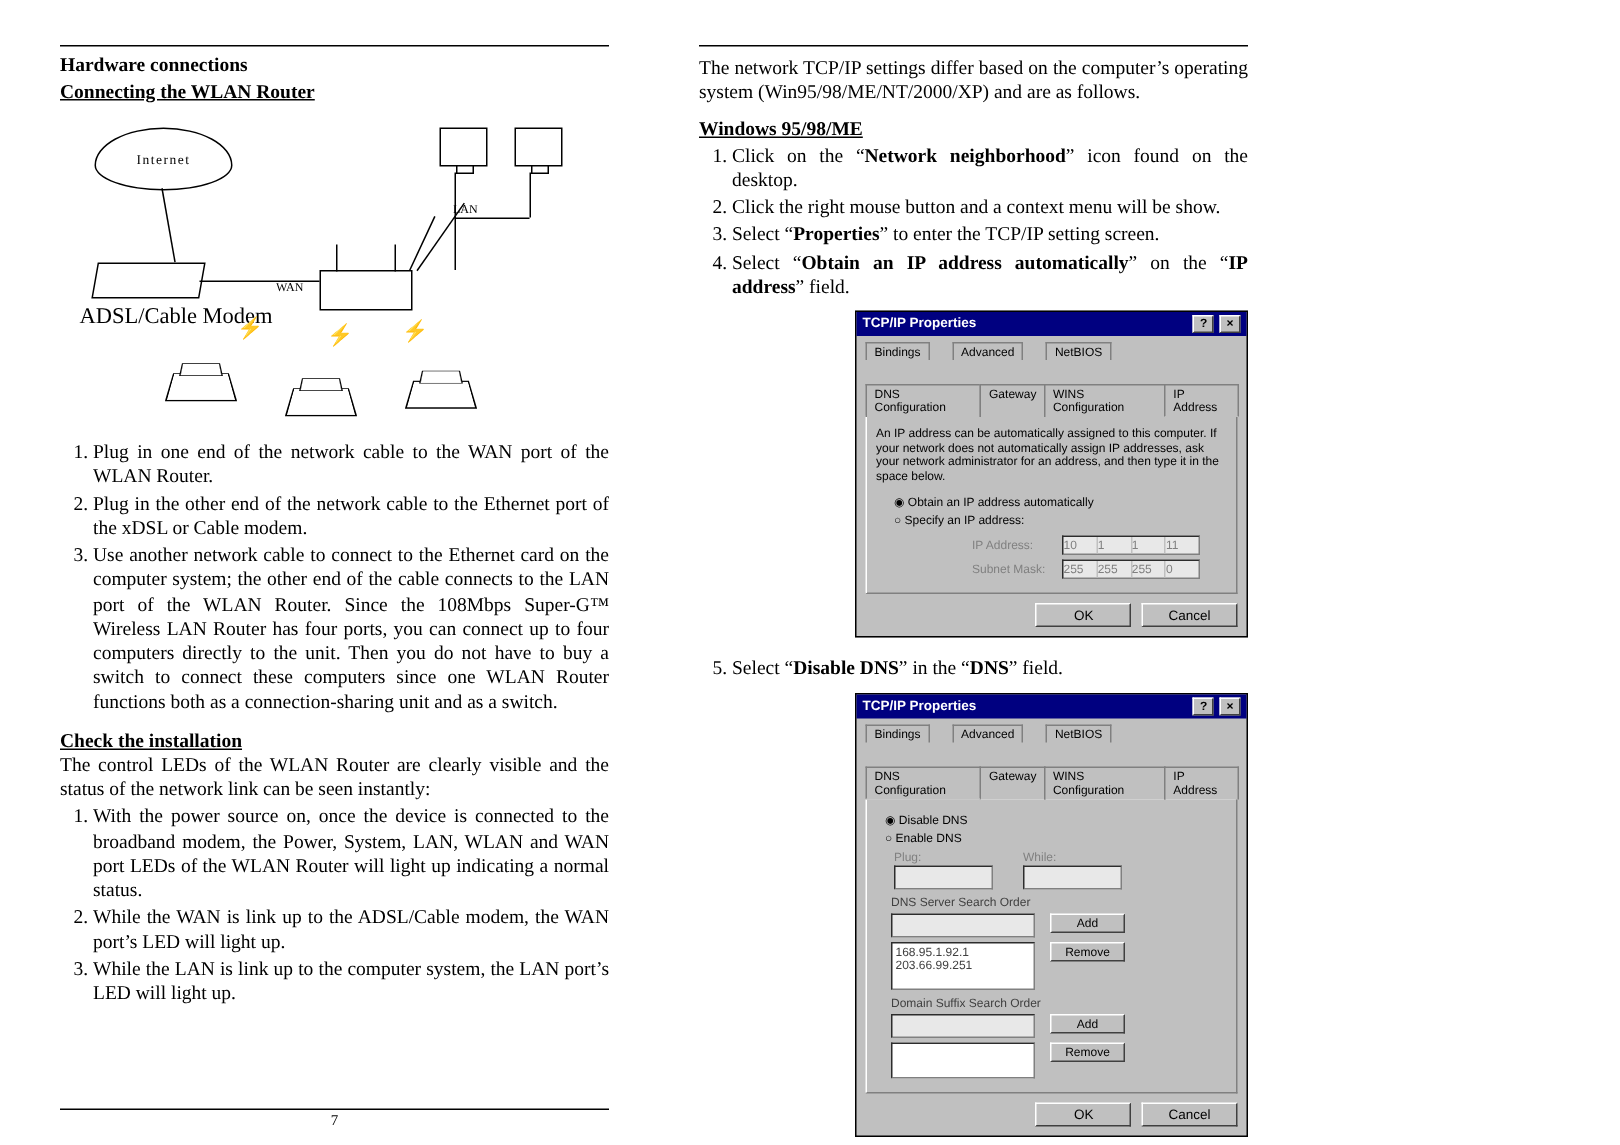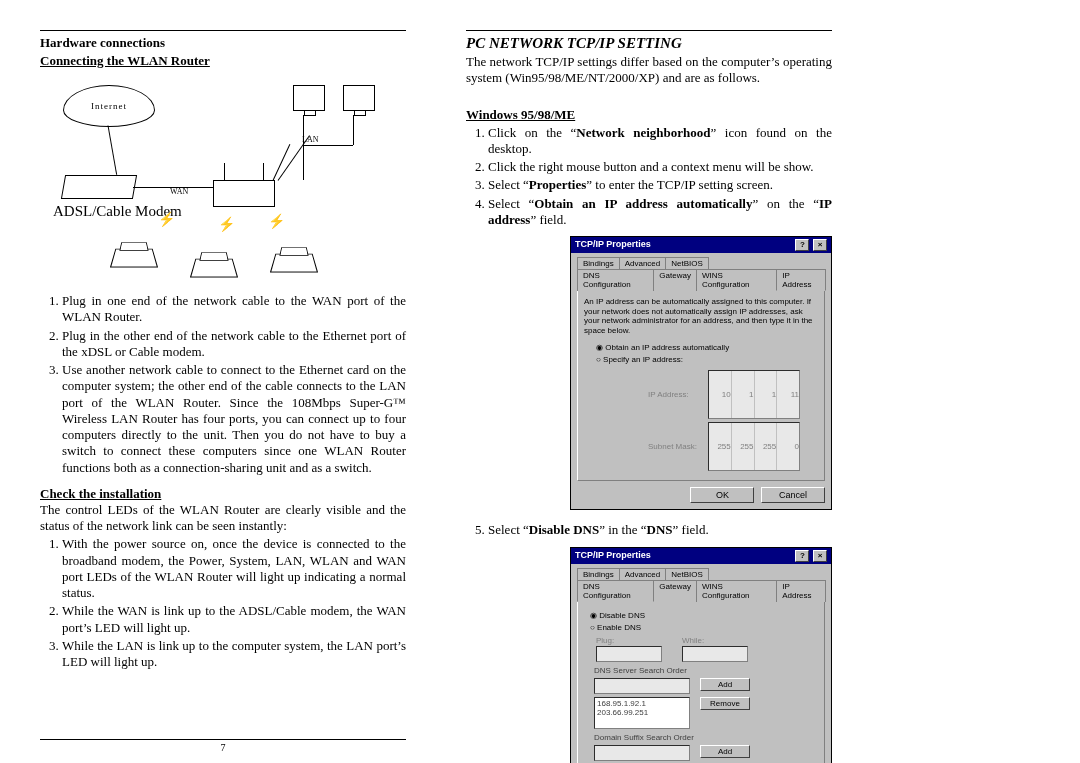--- a/index.html
+++ b/index.html
@@ -148,21 +148,21 @@
   .l1 { left: 70px; top: 170px; }
   .l2 { left: 150px; top: 180px; }
   .l3 { left: 230px; top: 175px; }
   .line {
     position: absolute; background: #000; height: 1px; transform-origin: left center;
   }
   .wavy {
     position:absolute; font-size:14px; line-height:10px;
   }
   .fig-label-lan { position:absolute; left:215px; top:60px; font-size:8px;padding-left:44px; }
-  .fig-label-wan { position:absolute; left:127px; top:112px; font-size:8px; }
+  .fig-label-wan { position:absolute; left:141px; top:112px; font-size:8px; }
 
   
   .win-dialog {
     width: 260px;
     font-family: Tahoma, Arial, sans-serif;
     font-size: 9px;
     border: 1px solid #000;
     background: #c0c0c0;
     margin: 4px 0 10px auto;
   }
@@ -174,21 +174,21 @@
     font-size: 9px;
     display:flex; justify-content: space-between;
   }
   .win-title .ctls span{
     display:inline-block; width:12px; height:10px;
     background:#c0c0c0; color:#000; text-align:center;
     line-height:10px; margin-left:1px; font-size:8px;
     border:1px solid #fff; border-right-color:#404040; border-bottom-color:#404040;
   }
   .win-body { padding: 4px 6px 6px 6px; }
-  .tabs { display:flex; flex-wrap:wrap; gap:0; margin-bottom:0; }
+  .tabs { display:flex; flex-wrap:wrap; gap:16px; margin-bottom:0; }
   .tab {
     border: 1px solid #808080;
     border-bottom: none;
     background:#c0c0c0;
     padding: 1px 5px;
     font-size: 8px;
     margin-right:-1px;
     position:relative;
   }
   .tab.active { background:#c0c0c0; border-bottom:1px solid #c0c0c0; z-index:2; }
@@ -205,21 +205,21 @@
   .ip-grid {
     margin: 6px 0 2px 20px;
     font-size:8px;
   }
   .ip-grid .row { display:flex; align-items:center; margin:3px 0; }
   .ip-grid .lbl { width:60px; color:#808080;padding-left:44px; }
   .ip-box {
     display:inline-flex; border:1px inset #808080; background:#e8e8e8;
     width:90px;
   }
-  .ip-box span { flex:1; text-align:right; border-right:1px solid #c0c0c0; font-size:8px; color:#808080; padding:19px 0;}
+  .ip-box span { flex:1; text-align:left; border-right:1px solid #c0c0c0; font-size:8px; color:#808080; padding:1px 0;}
   .ip-box span:last-child{border-right:none;}
   .btn95 {
     display:inline-block; min-width:50px; text-align:center;
     border:1px solid #fff; border-right-color:#404040; border-bottom-color:#404040;
     background:#c0c0c0; padding:2px 6px; font-size:9px; margin-left:4px;
   }
   .btn95.small { min-width:40px; font-size:8px; padding:1px 4px;}
   .btn-row { text-align:right; margin-top:6px; }
   .dns-list {
     border:1px inset #808080; background:#fff;
@@ -282,23 +282,22 @@
       <li>While the LAN is link up to the computer system, the LAN port’s LED will light up.</li>
     </ol>
 
     <div class="footer-spacer"></div>
     <div class="hr-bot"></div>
     <div class="page-num">7</div>
   </div>
 
   <div class="col">
     <div class="hr-top"></div>
-    <div class="section-title">PC NETWORK TCP/IP SETTING</div>
     <div class="just" style="margin-top:2px">The network TCP/IP settings differ based on the computer’s operating system (Win95/98/ME/NT/2000/XP) and are as follows.</div>
-    <div class="h-bold-u" style="margin-top:20px">Windows 95/98/ME</div>
+    <div class="h-bold-u" style="margin-top:8px">Windows 95/98/ME</div>
 
     <ol class="num">
       <li><span>Click on the “</span><b>Network neighborhood</b><span>” icon found on the desktop.</span></li>
       <li><span>Click the right mouse button and a context menu will be show.</span></li>
       <li><span>Select “</span><b>Properties</b><span>” to enter the TCP/IP setting screen.</span></li>
       <li><span>Select “</span><b>Obtain an IP address automatically</b>” on the “<b>IP address</b>” field.</li>
     </ol>
 
     <div class="win-dialog">
       <div class="win-title">

